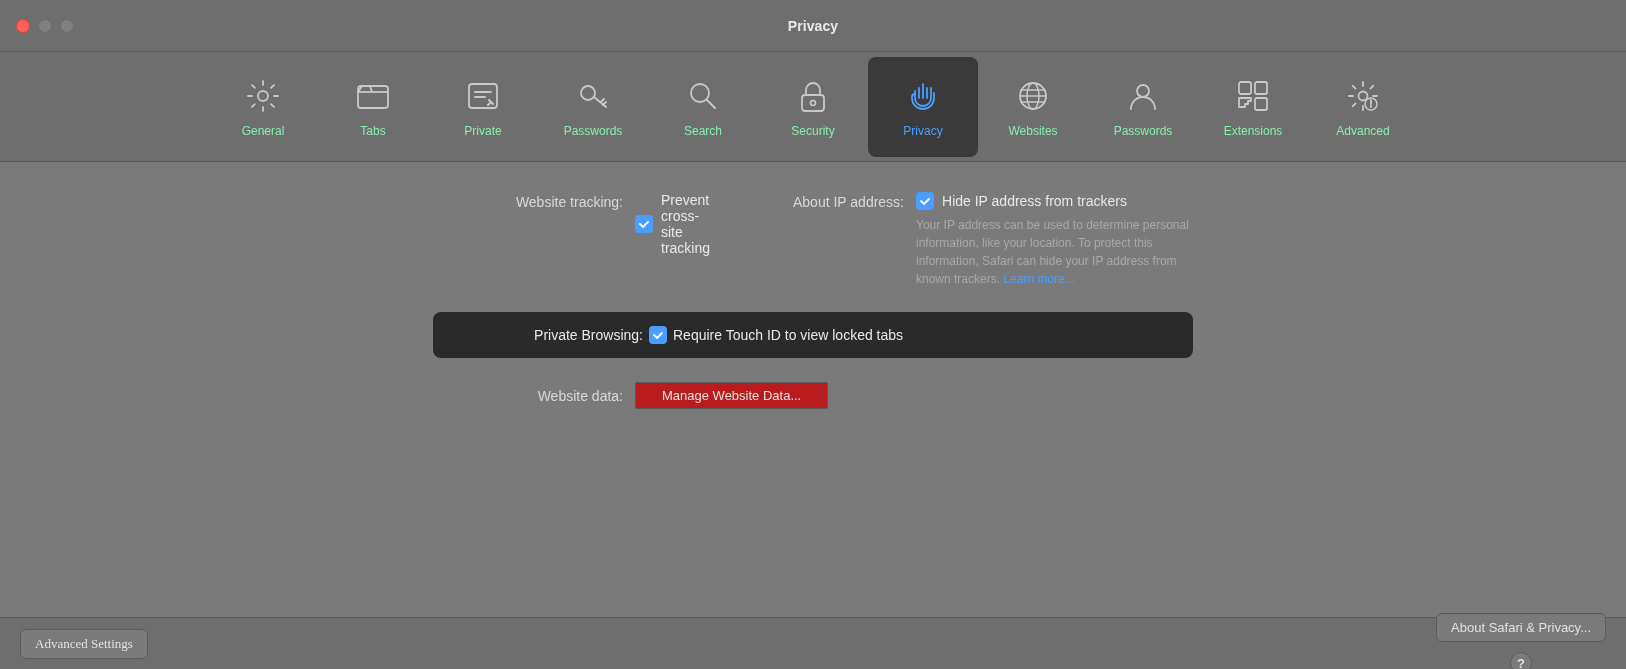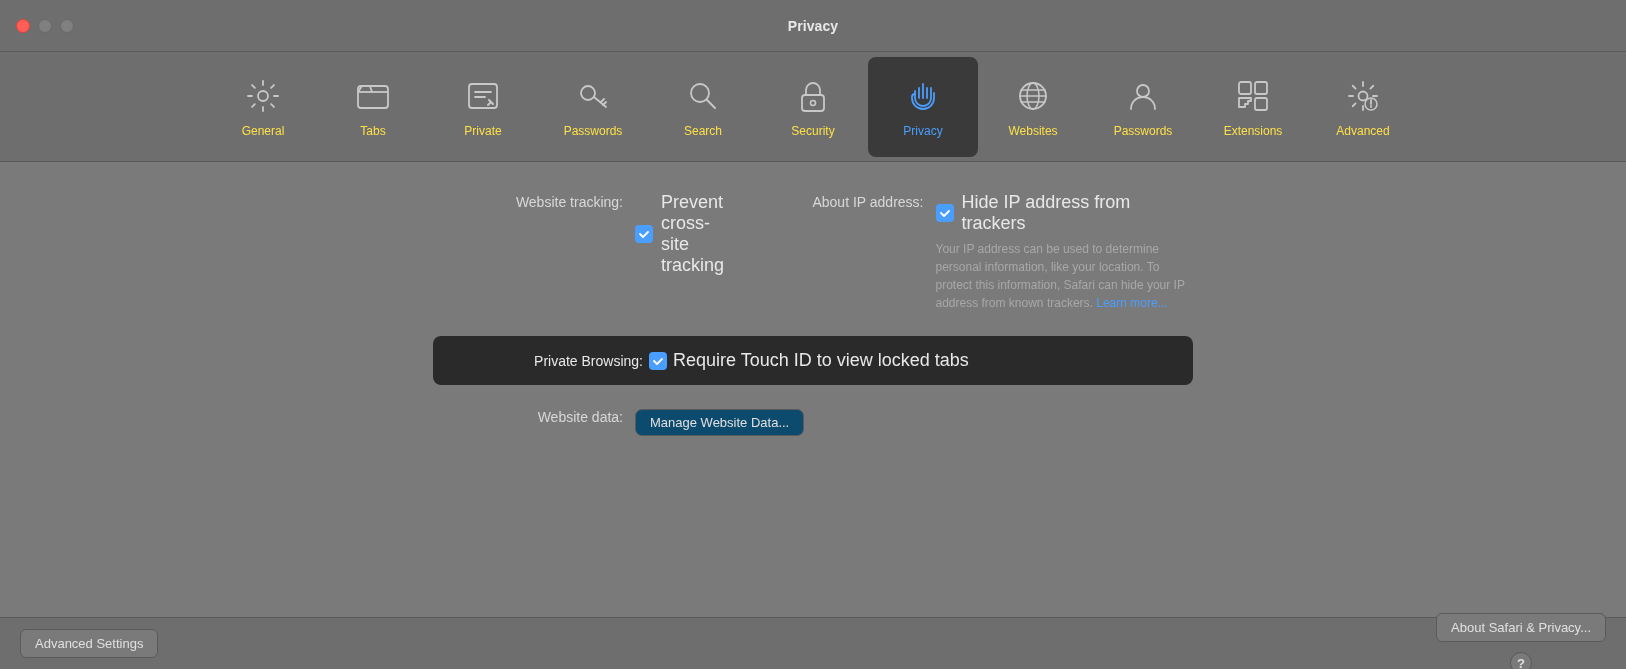--- a/index.html
+++ b/index.html
@@ -93,21 +93,21 @@
       stroke: #c8c8c8;
       stroke-width: 1.5;
     }
 
     .toolbar-item.active .toolbar-icon svg {
       stroke: #4a9eff;
     }
 
     .toolbar-label {
       font-size: 12px;
-      color: #fde047;
+      color: #86efac;
       text-align: center;
       font-weight: 400;
     }
 
     .toolbar-item.active .toolbar-label {
       color: #4a9eff;
       font-weight: 500;
     }
 
     
@@ -168,21 +168,21 @@
       flex-shrink: 0;
       cursor: pointer;
     }
 
     .checkbox svg {
       width: 12px;
       height: 12px;
     }
 
     .check-label {
-      font-size: 18px;
+      font-size: 14px;
       color: #e8e8e8;
       font-weight: 400;
     }
 
     .setting-description {
       font-size: 12px;
       color: #a8a8a8;
       line-height: 1.5;
       max-width: 480px;
     }
@@ -207,36 +207,37 @@
       font-size: 14px;
       color: #e8e8e8;
       font-weight: 500;
       min-width: 190px;
       text-align: right;
     }
 
     
     .website-data-row {
       display: flex;
+      align-items: center;
       gap: 12px;
       width: 760px;
     }
 
     .website-data-label {
       font-size: 14px;
       color: #d8d8d8;
       min-width: 190px;
       text-align: right;
     }
 
     .macos-button {
-      background: #0c4a6e;
+      background: #b91c1c;
       border: 1px solid #5a5a5a;
-      border-radius: 7px;
-      padding: 5px 14px;
+      border-radius: 2px;
+      padding: 5px 26px;
       font-size: 13px;
       color: #e0e0e0;
       cursor: pointer;
       font-family: inherit;
     }
 
     
     .bottom-bar {
       position: absolute;
       bottom: 0;
@@ -247,20 +248,21 @@
       border-top: 1px solid #5a5a5a;
       display: flex;
       align-items: center;
       justify-content: space-between;
       padding: 0 20px;
     }
 
     .bottom-left {
       display: flex;
       align-items: center;
+      font-family: Liberation Serif, serif;
     }
 
     .bottom-right {
       display: flex;
       align-items: center;
       gap: 10px;
       flex-direction: column;
     }
 
     .bottom-button {

